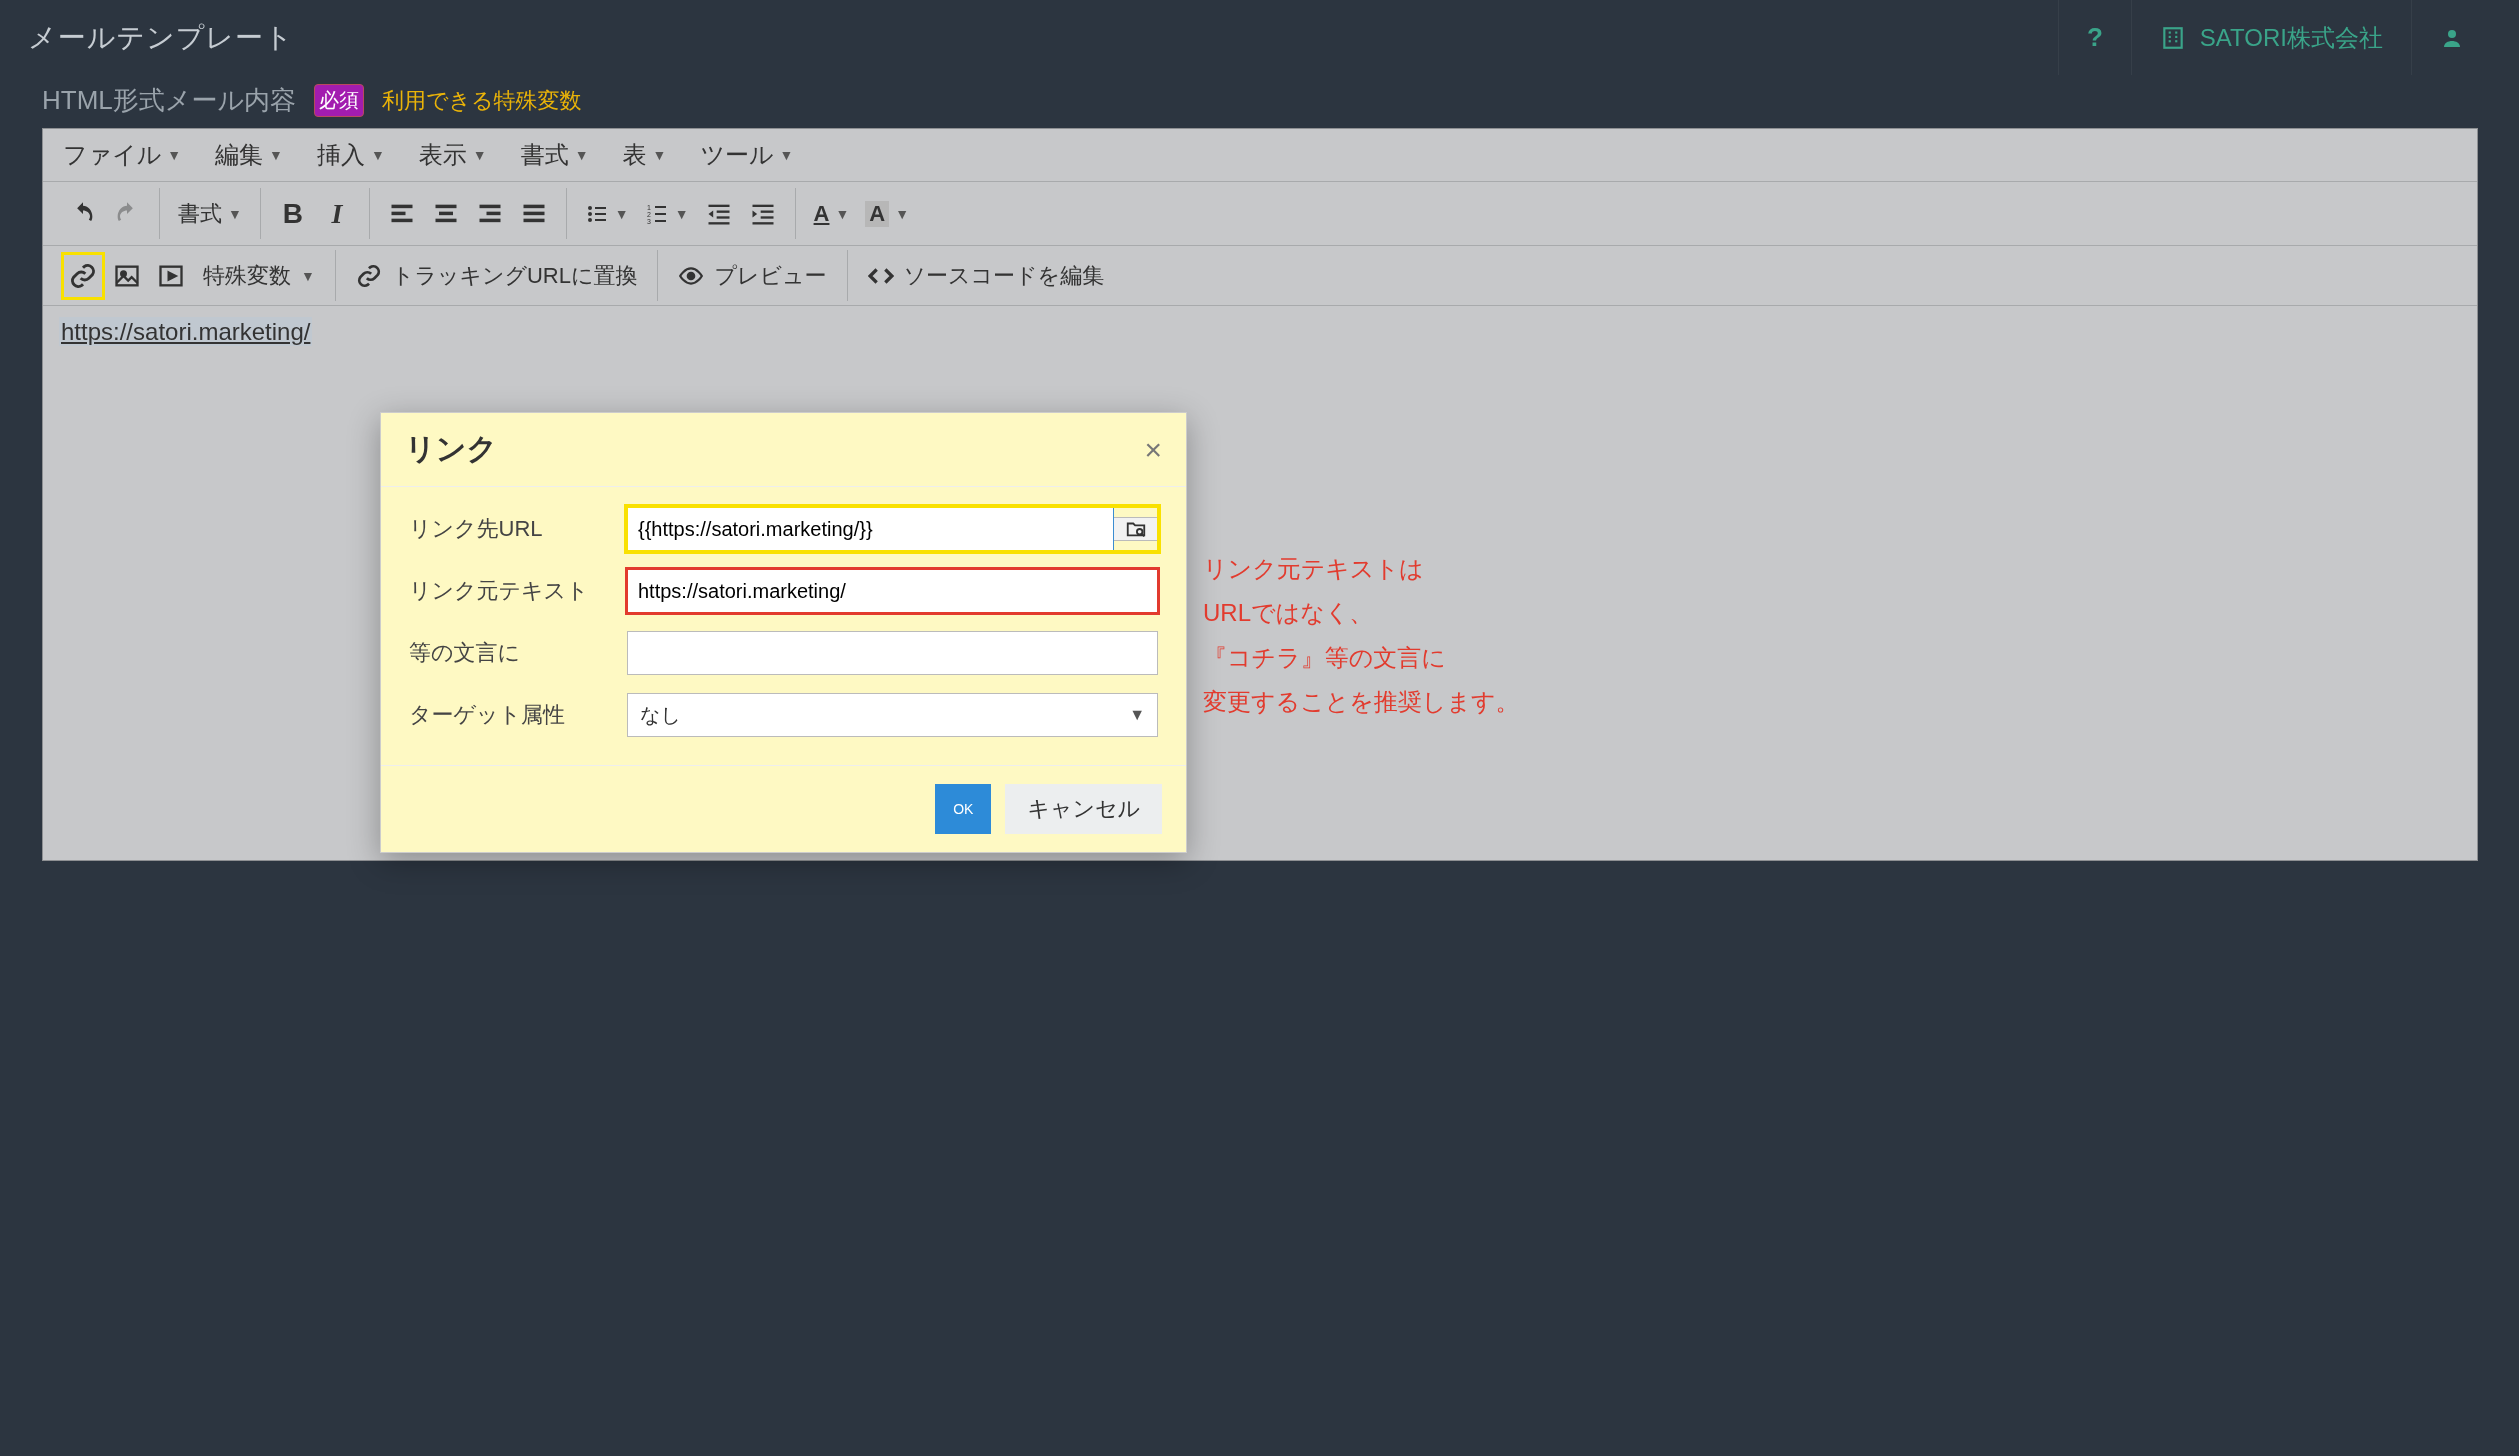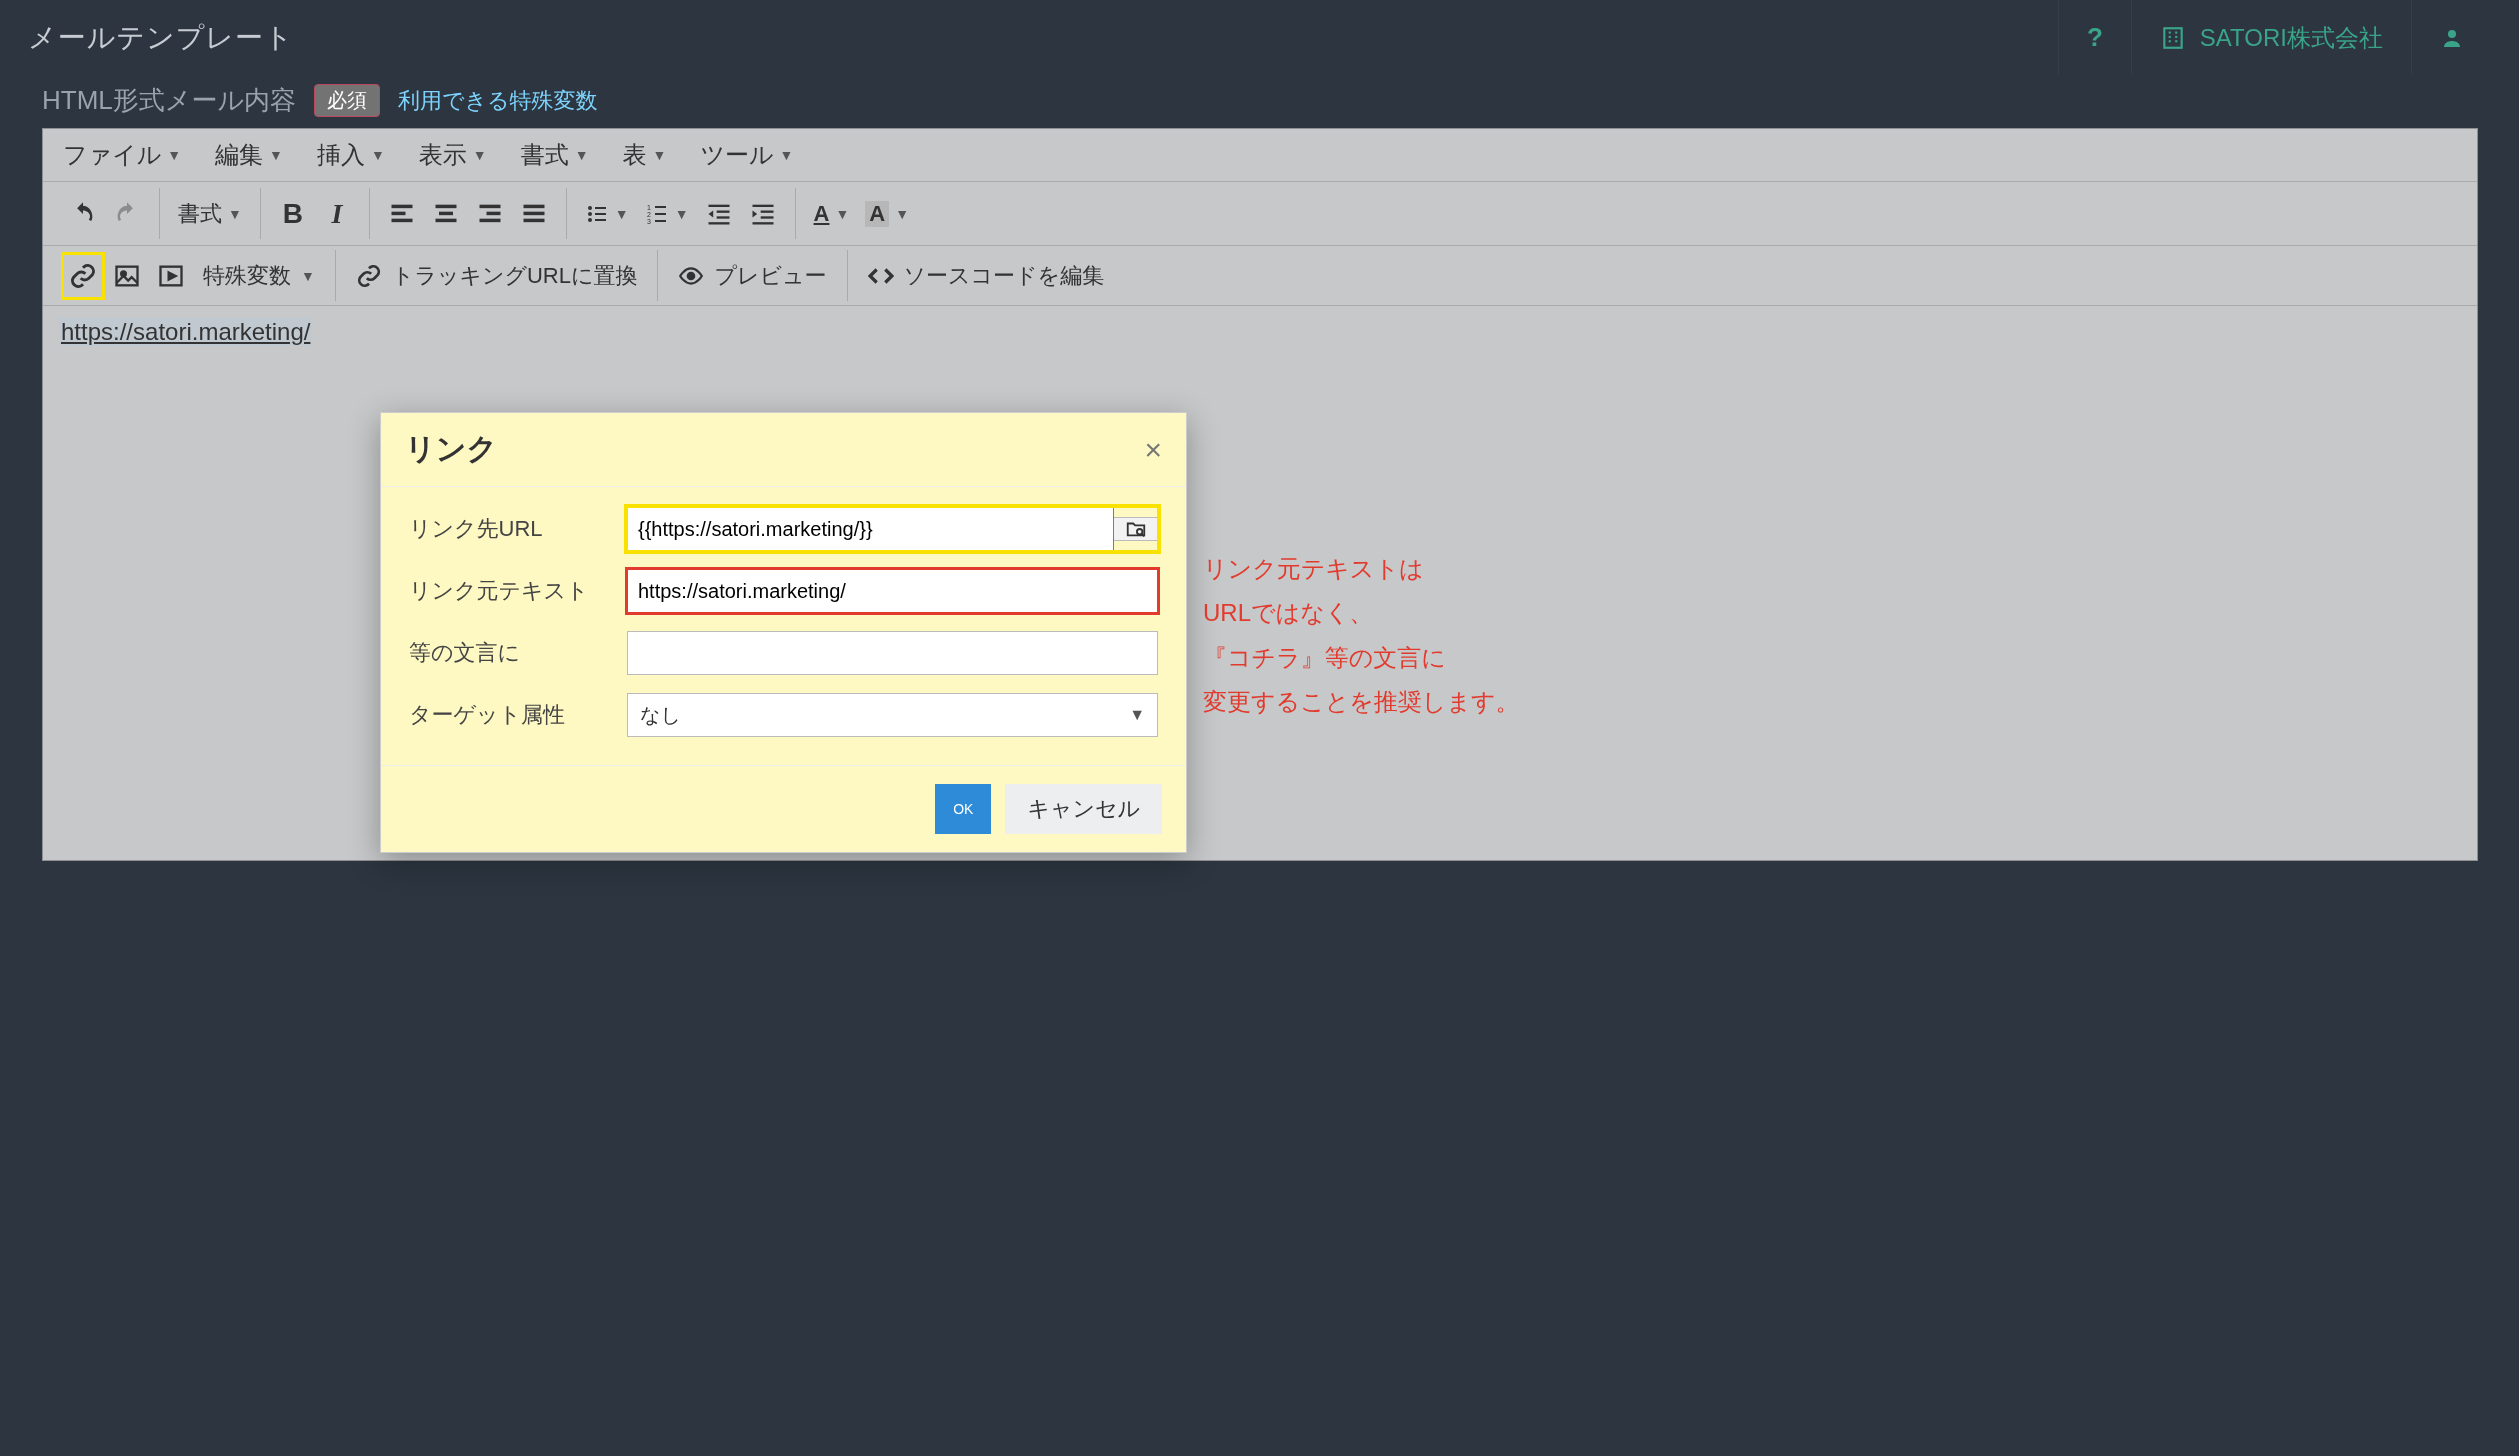--- a/index.html
+++ b/index.html
@@ -12,22 +12,22 @@
 .topbar-cell { height: 100%; display: flex; align-items: center; justify-content: center; padding: 0 28px; border-left: 1px solid rgba(255,255,255,0.05); }
 .topbar-help { color: #3aa489; font-size: 26px; font-weight: bold; }
 .topbar-company { color: #3aa489; font-size: 24px; display: flex; align-items: center; gap: 14px; }
 .topbar-company svg { width: 26px; height: 26px; }
 .topbar-user { color: #3aa489; }
 .topbar-user svg { width: 24px; height: 24px; }
 
 
 .section-row { padding: 8px 42px 10px; display: flex; align-items: center; gap: 18px; background: #2c3540; }
 .section-label { color: #9aa3ab; font-size: 26px; }
-.badge-required { background: #737373; color: #fff; font-size: 20px; padding: 2px 12px; border-radius: 4px; border:1px solid #b84a5c; }
-.link-vars { color: #7dd3fc; font-size: 22px; }
+.badge-required { background: #a21caf; color: #fff; font-size: 20px; padding: 2px 4px; border-radius: 4px; border:1px solid #b84a5c; }
+.link-vars { color: #eab308; font-size: 22px; }
 
 
 .editor-wrap { margin: 0 42px; background: #c7c8ca; border: 1px solid #8e9093; position: relative; min-height: 723px; }
 
 
 .menubar { display: flex; gap: 34px; padding: 10px 20px; border-bottom: 1px solid #a8aaac; }
 .menu-item { color: #333; font-size: 24px; display: flex; align-items: center; gap: 6px; cursor: pointer; }
 .caret { font-size: 14px; color:#555; }
 
 

